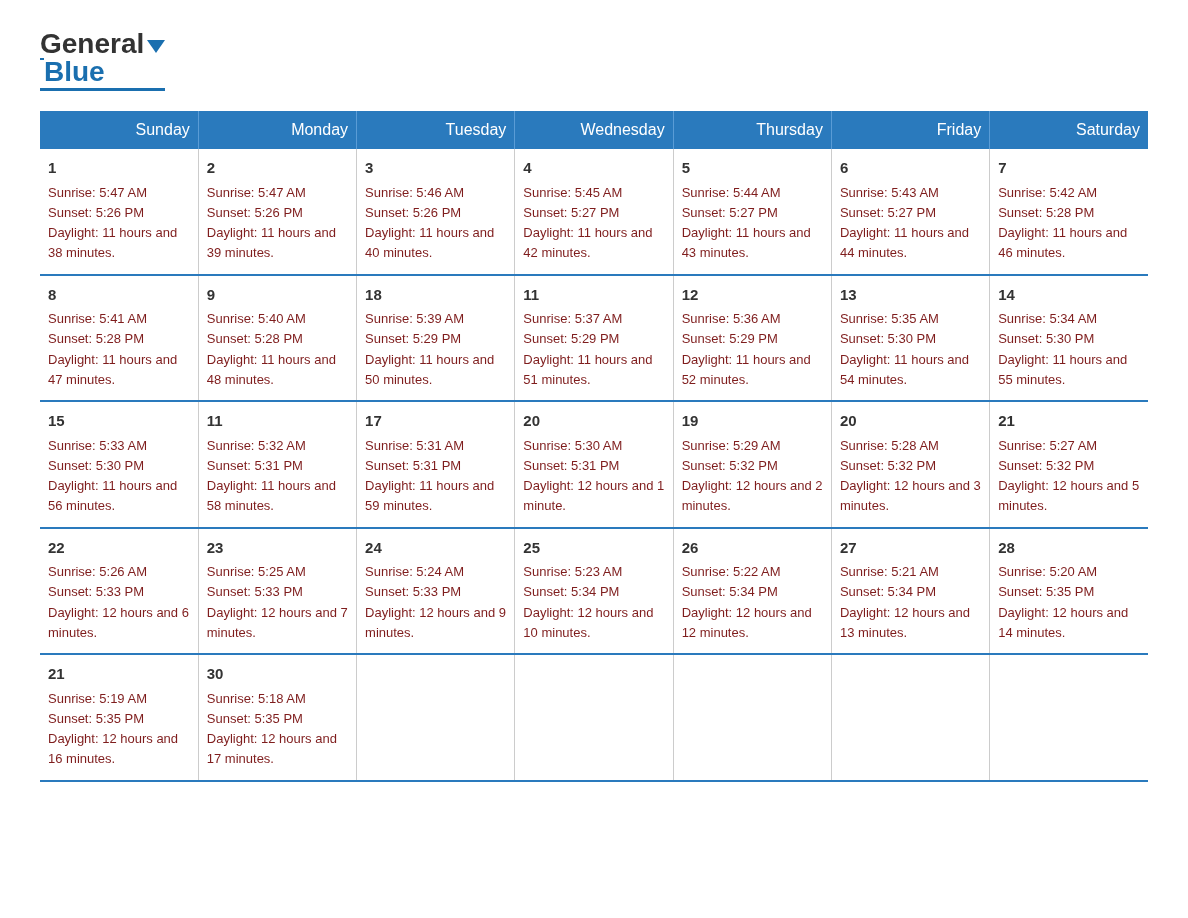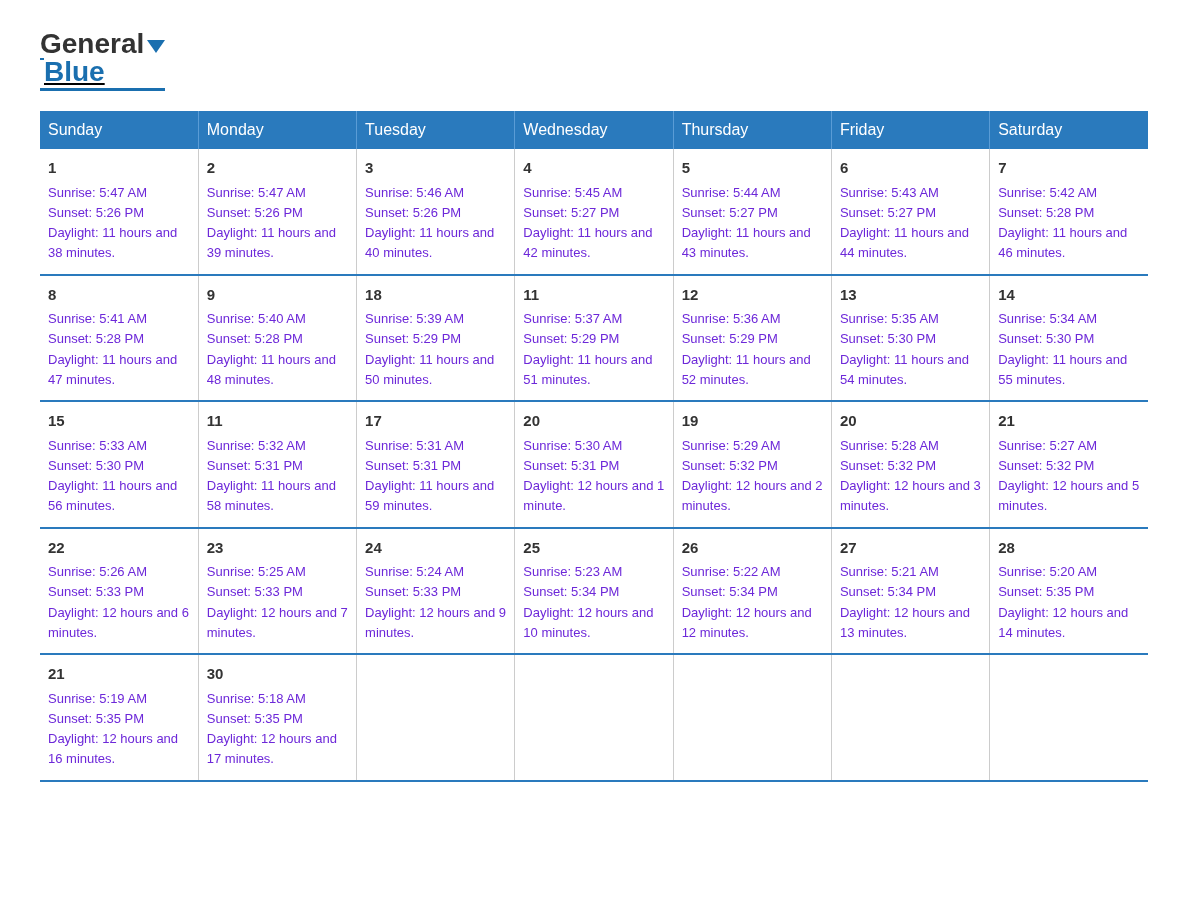--- a/index.html
+++ b/index.html
@@ -52,21 +52,21 @@
     }
     table {
       width: 100%;
       border-collapse: collapse;
       font-size: 13.5px;
     }
     thead tr th {
       background: #2a7abd;
       color: #fff;
       padding: 10px 8px;
-      text-align: left;
+      text-align: right;
       font-size: 16px;
       font-weight: normal;
       border-right: 1px solid #5a9cd6;
       margin-left: 36px;
     }
     thead tr th:last-child {
       border-right: none;
     }
     tbody tr td {
       vertical-align: top;
@@ -82,37 +82,37 @@
       border-right: none;
     }
     .day-num {
       font-size: 15px;
       font-weight: bold;
       display: block;
       margin-bottom: 3px;
     }
     .cell-content {
       font-size: 13px;
-      color: #6d28d9;
+      color: #7f1d1d;
     }
     .empty-cell {
       background: #fff;
     }
   </style>
 </head>
 <body>
 
 <div class="header">
   <div class="logo">
     <div style="display:flex;align-items:center;gap:0px;">
       <span class="logo-text">
         General<span style="display:inline-block;width:0;height:0;border-left:9px solid transparent;border-right:9px solid transparent;border-top:13px solid #1a6faf;margin-left:3px;margin-bottom:-2px;vertical-align:middle;"></span>
       </span>
     </div>
-    <div style="display:flex;align-items:flex-start;text-decoration:underline;">
+    <div style="display:flex;align-items:flex-start;">
       <div style="width:4px;height:0;border-top:2px solid #1a6faf;margin-right:0;"></div>
       <span class="logo-text" style="font-size:28px;"><span class="blue">Blue</span></span>
     </div>
     <div class="logo-line"></div>
   </div>
   <div class="title-block">
     <div class="month-year"></div>
     <div class="location"></div>
   </div>
 </div>

